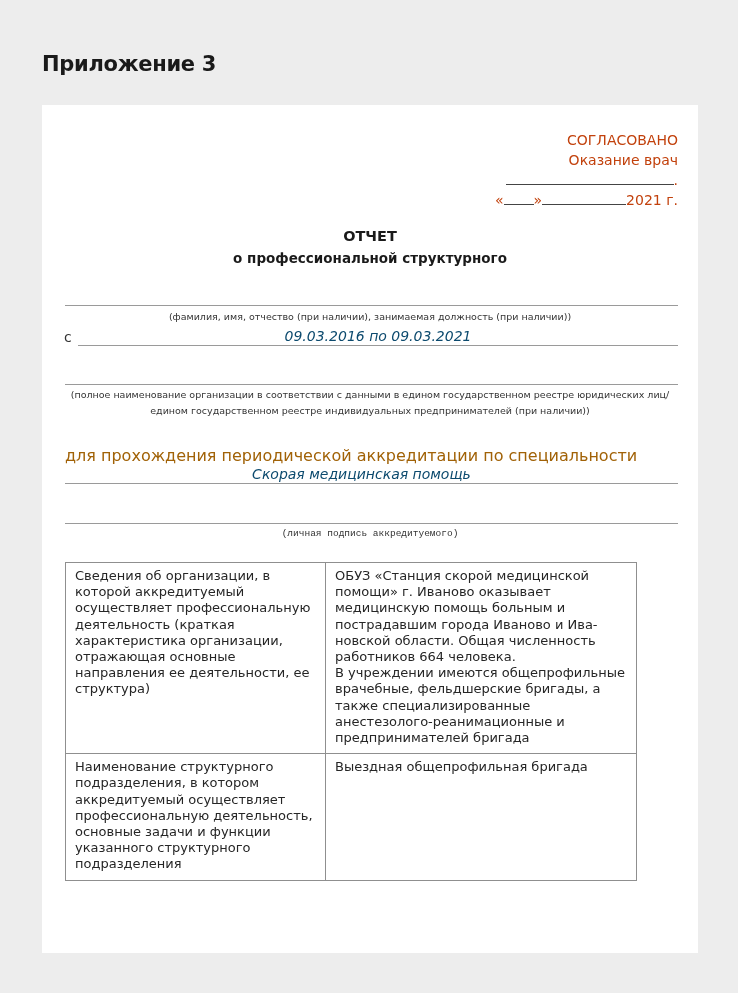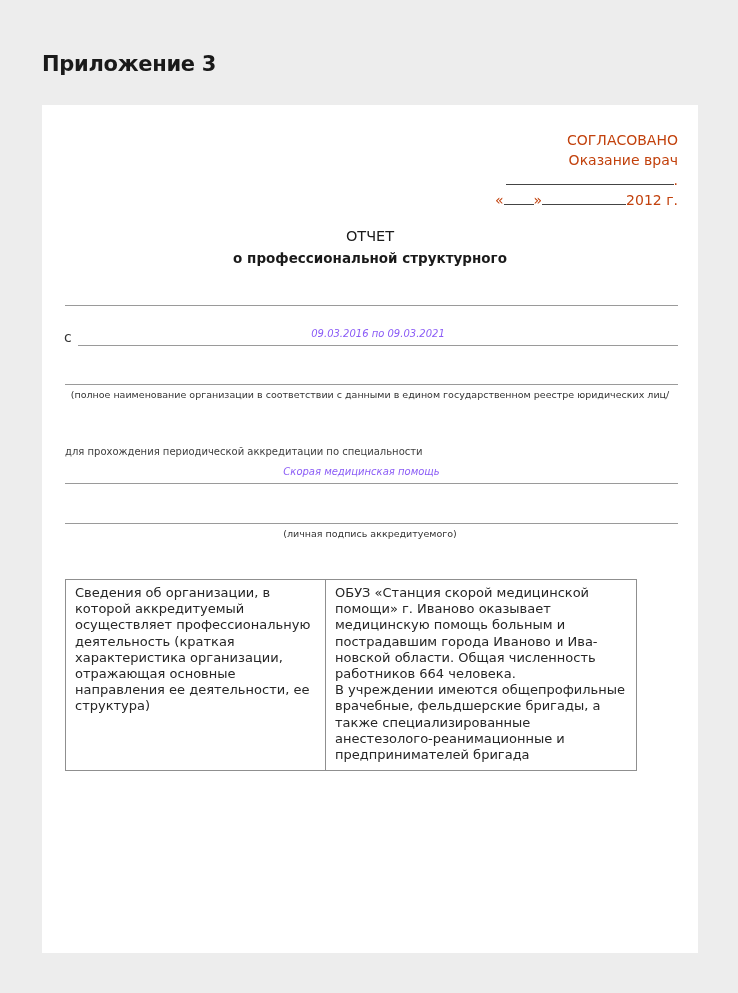--- a/index.html
+++ b/index.html
@@ -26,40 +26,40 @@
     position: absolute; right: 20px; top: 25px;
     text-align: right; font-size: 14px; line-height: 20px; color: #c2410c;
   }
   .approval .blank-line {
     display: inline-block; width: 168px; border-bottom: 1px solid #444; height: 14px; vertical-align: baseline;
   }
   .approval .day-blank { display: inline-block; width: 30px; border-bottom: 1px solid #444; height: 14px; }
   .approval .month-blank { display: inline-block; width: 84px; border-bottom: 1px solid #444; height: 14px; }
   .report-title {
     position: absolute; left: 0; right: 0; top: 123px; text-align: center;
-    font-weight: normal; font-size: 14.5px; color: #1a1a1a;
+    font-weight: bold; font-size: 14.5px; color: #1a1a1a;
   }
   .report-subtitle {
     position: absolute; left: 0; right: 0; top: 145px; text-align: center;
     font-weight: bold; font-size: 13.5px; color: #1a1a1a;
   }
   .rule { position: absolute; left: 23px; right: 20px; border-top: 1px solid #9a9a9a; }
   .caption {
     position: absolute; left: 20px; right: 20px; text-align: center;
     font-size: 9.5px; color: #333; line-height: 16px;
   }
   .period-prefix { position: absolute; left: 22px; top: 224px; font-size: 14px; color: #333; }
   .filled {
     position: absolute; text-align: center;
-    font-style: italic; color: #8b5cf6; font-size: 10px;
+    font-style: italic; color: #0c4a6e; font-size: 14px;
   }
-  .spec-text { position: absolute; left: 23px; top: 341px; font-size: 10px; color: #404040; }
+  .spec-text { position: absolute; left: 23px; top: 341px; font-size: 16px; color: #a16207; }
   table.info {
     position: absolute; left: 23px; top: 457px; width: 572px;
-    border-collapse: collapse; font-size: 13px; line-height: 16.2px; color: #262626; margin-top: 17px;
+    border-collapse: collapse; font-size: 13px; line-height: 16.2px; color: #262626;
   }
   table.info td {
     border: 1px solid #8f8f8f; vertical-align: top;
     padding: 5px 8px 7px 9px;
   }
   table.info td.label { width: 242px; }
 </style>
 </head>
 <body>
 
@@ -67,48 +67,54 @@
 
 <div class="page">
 
   <div class="approval">
     <div>СОГЛАСОВАНО</div>
     <div>Оказание врач</div>
     <div>
       <span class="blank-line"></span><span>.</span>
     </div>
     <div>
-      <span>«</span><span class="day-blank"></span><span>»</span><span class="month-blank"></span><span>2012 г.</span>
+      <span>«</span><span class="day-blank"></span><span>»</span><span class="month-blank"></span><span>2021 г.</span>
     </div>
   </div>
 
   <div class="report-title">ОТЧЕТ</div>
   <div class="report-subtitle">о профессиональной структурного</div>
 
   <div class="rule" style="top:200px;"></div>
+  <div class="caption" style="top:204px;">(фамилия, имя, отчество (при наличии), занимаемая должность (при наличии))</div>
 
   <div class="period-prefix">с</div>
   <div class="filled" style="left:36px; right:20px; top:223px;">09.03.2016 по 09.03.2021</div>
   <div class="rule" style="top:240px; left:36px;"></div>
 
   <div class="rule" style="top:279px;"></div>
   <div class="caption" style="top:282px; left:10px; right:10px;">(полное наименование организации в соответствии с данными в едином государственном реестре юридических лиц/</div>
+  <div class="caption" style="top:298px;">едином государственном реестре индивидуальных предпринимателей (при наличии))</div>
 
   <div class="spec-text">для прохождения периодической аккредитации по специальности</div>
   <div class="filled" style="left:23px; right:40px; top:361px;">Скорая медицинская помощь</div>
   <div class="rule" style="top:378px;"></div>
 
   <div class="rule" style="top:418px;"></div>
-  <div class="caption" style="top:421px;">(личная подпись аккредитуемого)</div>
+  <div class="caption" style="top:421px;font-family:Liberation Mono, monospace;">(личная подпись аккредитуемого)</div>
 
   <table class="info">
     <tbody>
         <tr style="height:157px;">
       <td class="label">Сведения об организации, в которой аккредитуемый осуществляет про­фессиональную деятельность (крат­кая характеристика организации, отражающая основные направления ее деятельности, ее структура)</td>
       <td>
         <div>ОБУЗ «Станция скорой медицинской помощи» г. Иваново оказывает медицинскую помощь больным и пострадавшим города Иваново и Ива­новской области. Общая численность работников 664 человека.</div>
         <div>В учреждении имеются общепрофильные вра­чебные, фельдшерские бригады, а также специ­ализированные анестезолого-реанимационные и предпринимателей бригада</div>
       </td>
     </tr>
+    <tr style="height:109px;">
+      <td class="label">Наименование структурного подраз­деления, в котором аккредитуемый осуществляет профессиональную деятельность, основные задачи и функции указанного структурного подразделения</td>
+      <td>Выездная общепрофильная бригада</td>
+    </tr>
   </tbody>
     </table>
 
 </div>
 
 </body></html>

